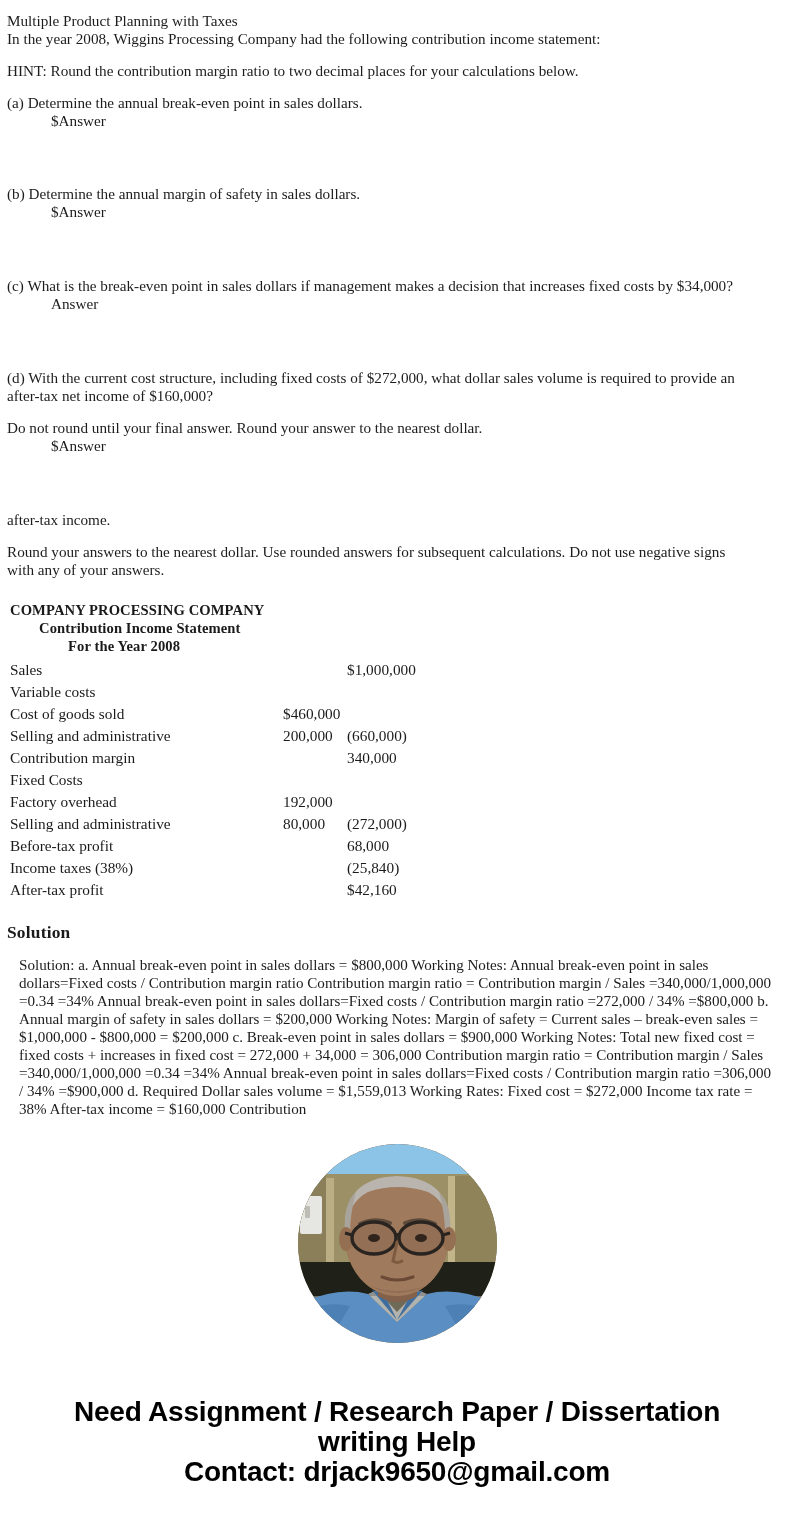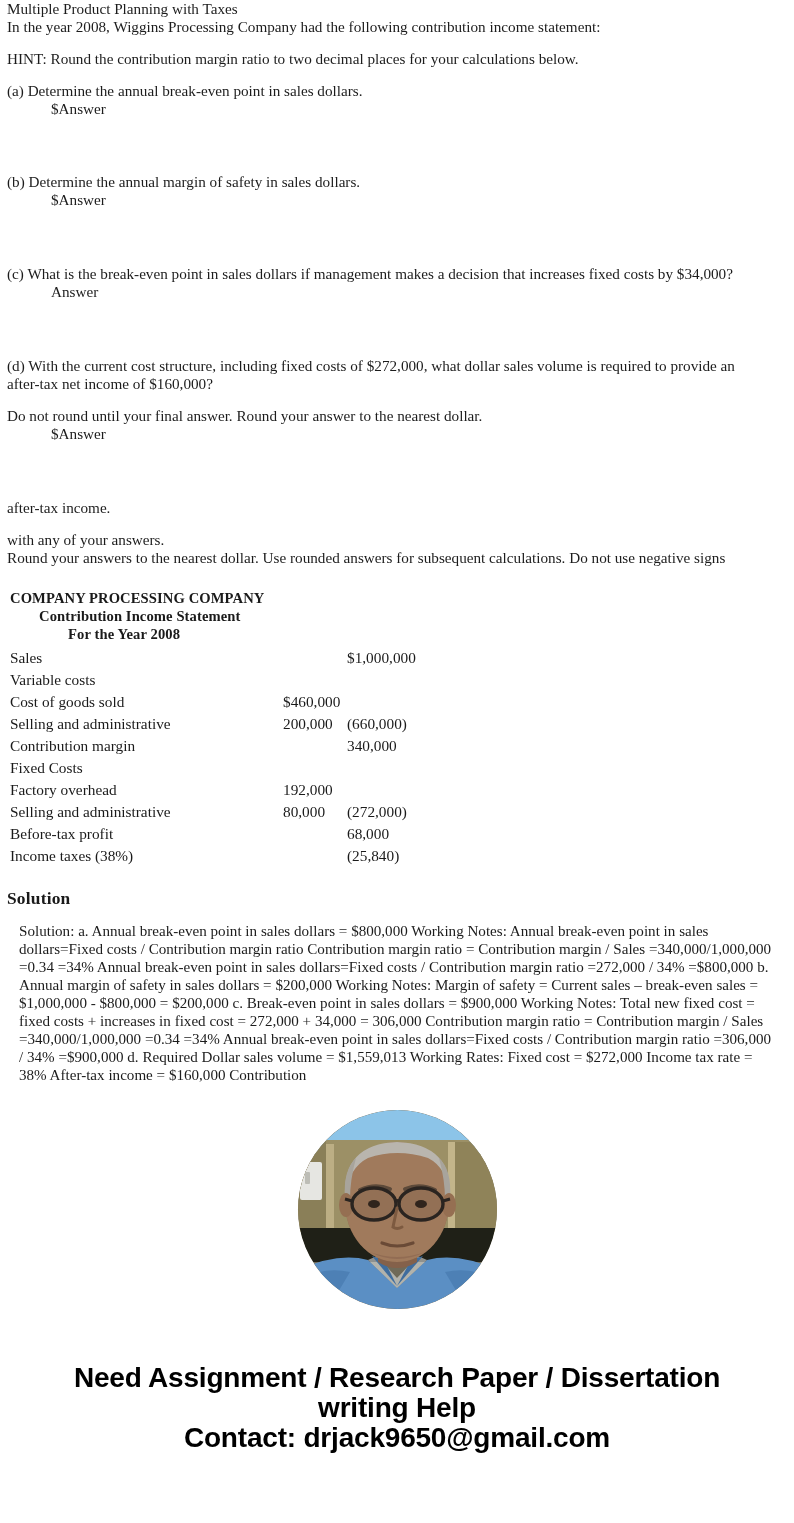--- a/index.html
+++ b/index.html
@@ -28,21 +28,21 @@
     line-height: 18px;
     padding-left: 7px;
     padding-right: 14px;
     color: #1c1c1c;
   }
   .line { display: block; }
   .spacer-sm { height: 14px; }
   .spacer-md { height: 55px; }
   .spacer-lg { height: 56px; }
 
-  .q-title { display: block; }
+  .q-title { display: block; margin-top: 12px; }
   .answer-line { display: block; margin-left: 44px; }
 
   
   .stmt {
     margin-top: 22px;
     padding-left: 10px;
     font-family: "Liberation Serif", "DejaVu Serif", serif;
     font-size: 15px;
   }
   .stmt-head {
@@ -161,22 +161,22 @@
 
     <span class="line">Do not round until your final answer. Round your answer to the nearest dollar.</span>
     <span class="answer-line">$Answer</span>
 
     <div class="spacer-lg"></div>
 
     <span class="line">after-tax income.</span>
 
     <div class="spacer-sm"></div>
 
+    <span class="line">Round your answers to the nearest dollar. Use rounded answers for subsequent calculations. Do not use negative signs</span>
     <span class="line">with any of your answers.</span>
-    <span class="line">Round your answers to the nearest dollar. Use rounded answers for subsequent calculations. Do not use negative signs</span>
   </div>
 
   <div class="stmt">
     <div class="stmt-head">
       <span class="h1">COMPANY PROCESSING COMPANY</span>
       <span class="h2">Contribution Income Statement</span>
       <span class="h3">For the Year 2008</span>
     </div>
 
     <table class="stmt-table">
@@ -223,20 +223,25 @@
         </tr>
         <tr>
           <td class="c-label">Before-tax profit</td>
           <td class="c-mid"></td>
           <td class="c-right">68,000</td>
         </tr>
         <tr>
           <td class="c-label">Income taxes (38%)</td>
           <td class="c-mid"></td>
           <td class="c-right">(25,840)</td>
+        </tr>
+        <tr>
+          <td class="c-label">After-tax profit</td>
+          <td class="c-mid"></td>
+          <td class="c-right">$42,160</td>
         </tr>
       </tbody>
     </table>
   </div>
 
   <h2 class="solution-title">Solution</h2>
   <div class="solution-body">Solution: a. Annual break-even point in sales dollars = $800,000 Working Notes: Annual break-even point in sales dollars=Fixed costs / Contribution margin ratio Contribution margin ratio = Contribution margin / Sales =340,000/1,000,000 =0.34 =34% Annual break-even point in sales dollars=Fixed costs / Contribution margin ratio =272,000 / 34% =$800,000 b. Annual margin of safety in sales dollars = $200,000 Working Notes: Margin of safety = Current sales – break-even sales = $1,000,000 - $800,000 = $200,000 c. Break-even point in sales dollars = $900,000 Working Notes: Total new fixed cost = fixed costs + increases in fixed cost = 272,000 + 34,000 = 306,000 Contribution margin ratio = Contribution margin / Sales =340,000/1,000,000 =0.34 =34% Annual break-even point in sales dollars=Fixed costs / Contribution margin ratio =306,000 / 34% =$900,000 d. Required Dollar sales volume = $1,559,013 Working Rates: Fixed cost = $272,000 Income tax rate = 38% After-tax income = $160,000 Contribution</div>
 
   <div class="portrait-wrap">
     <div class="portrait">

